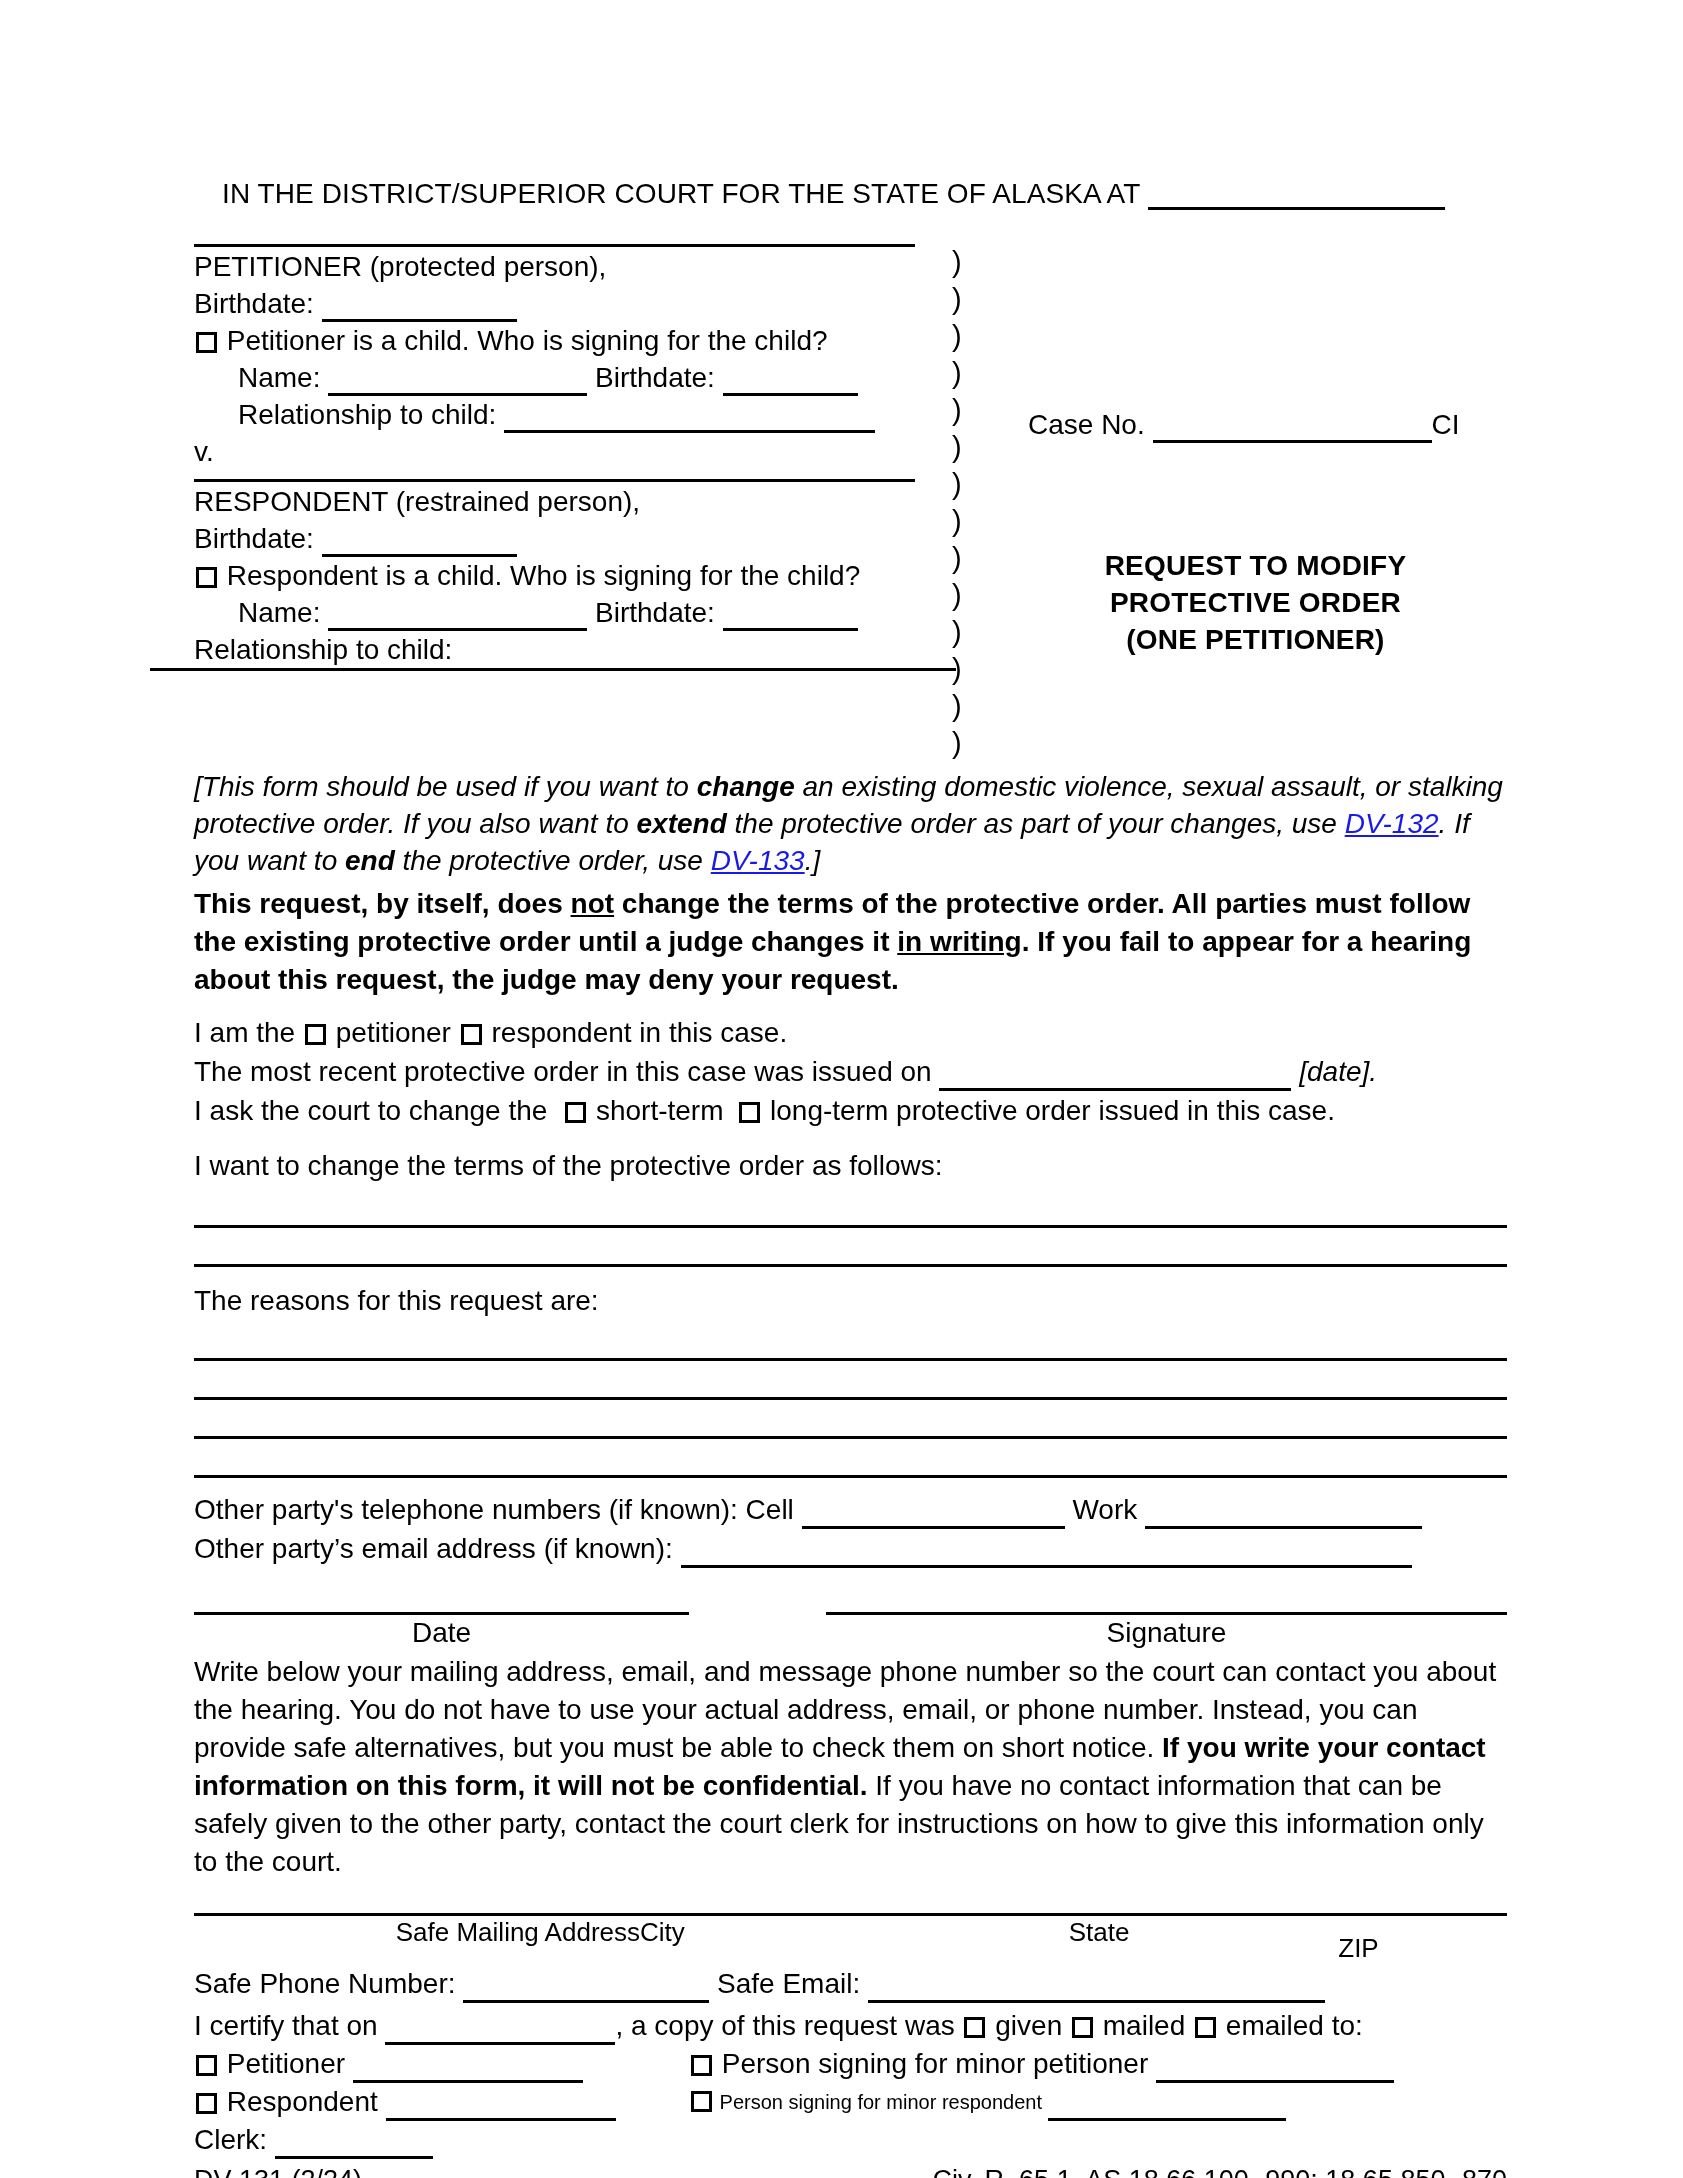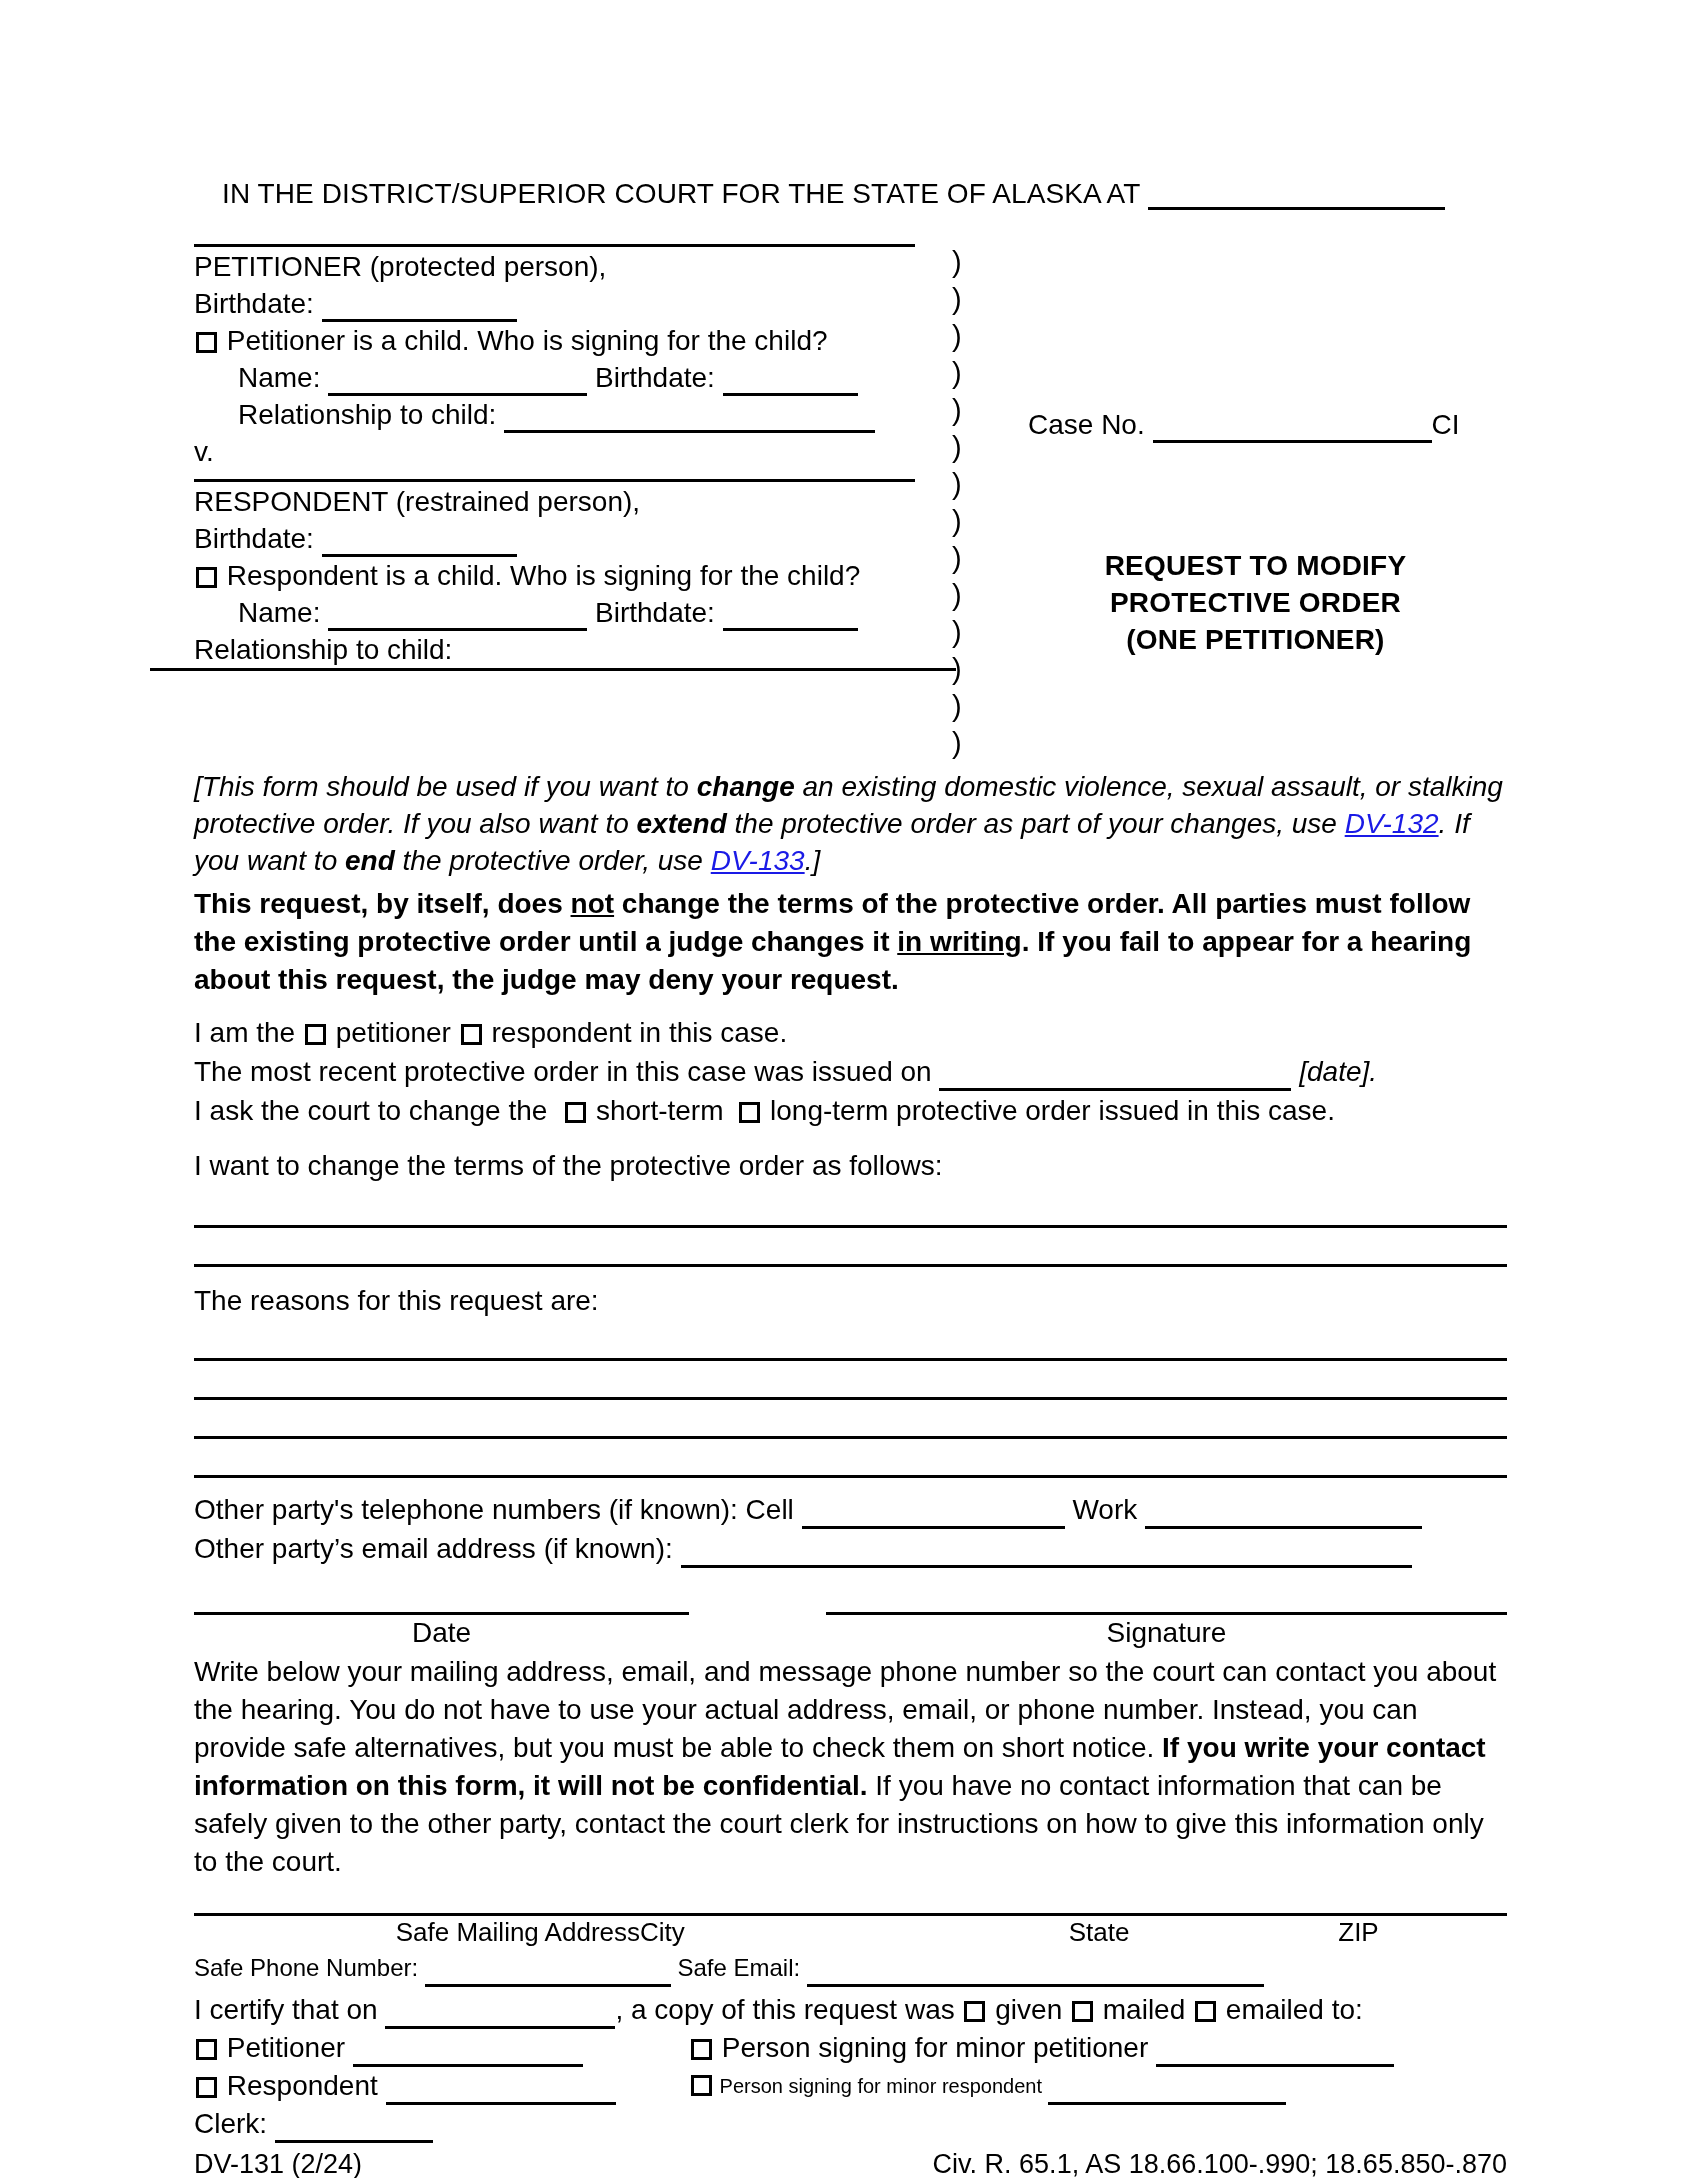--- a/index.html
+++ b/index.html
@@ -296,24 +296,24 @@
     </div>
   </div>
 
   <div class="para"><span>Write below your mailing address, email, and message phone number so the court can contact you about the hearing.  You do not have to use your actual address, email, or phone number.  Instead, you can provide safe alternatives, but you must be able to check them on short notice.  </span><span class="bold">If you write your contact information on this form, it will not be confidential.</span><span>  If you have no contact information that can be safely given to the other party, contact the court clerk for instructions on how to give this information only to the court.</span></div>
 
   <div class="addr-rule"></div>
   <div class="addr-head">
     <div style="width:446px;text-align:right;">Safe Mailing Address</div>
     <div style="width:348px;text-align:left;">City</div>
     <div style="width:222px;text-align:center;">State</div>
-    <div style="flex:1 1 auto;text-align:center;">ZIP</div>
-  </div>
-
-  <div class="cert-line" style="font-size:24px;line-height:39px;">
+    <div style="flex:1 1 auto;text-align:center;margin-top:16px;">ZIP</div>
+  </div>
+
+  <div class="cert-line" style="font-size:28px;line-height:39px;">
     <span>Safe Phone Number:</span>
     <span class="ln" style="width:246px;"></span>
     <span>Safe Email:</span>
     <span class="ln" style="width:457px;"></span>
   </div>
 
   <div class="cert-line" style="font-size:28px;line-height:38px;margin-top:4px;">
     <span>I certify that on</span>
     <span class="ln" style="width:230px;"></span><span>, a copy of this request was</span>
     <span class="cb"></span>

